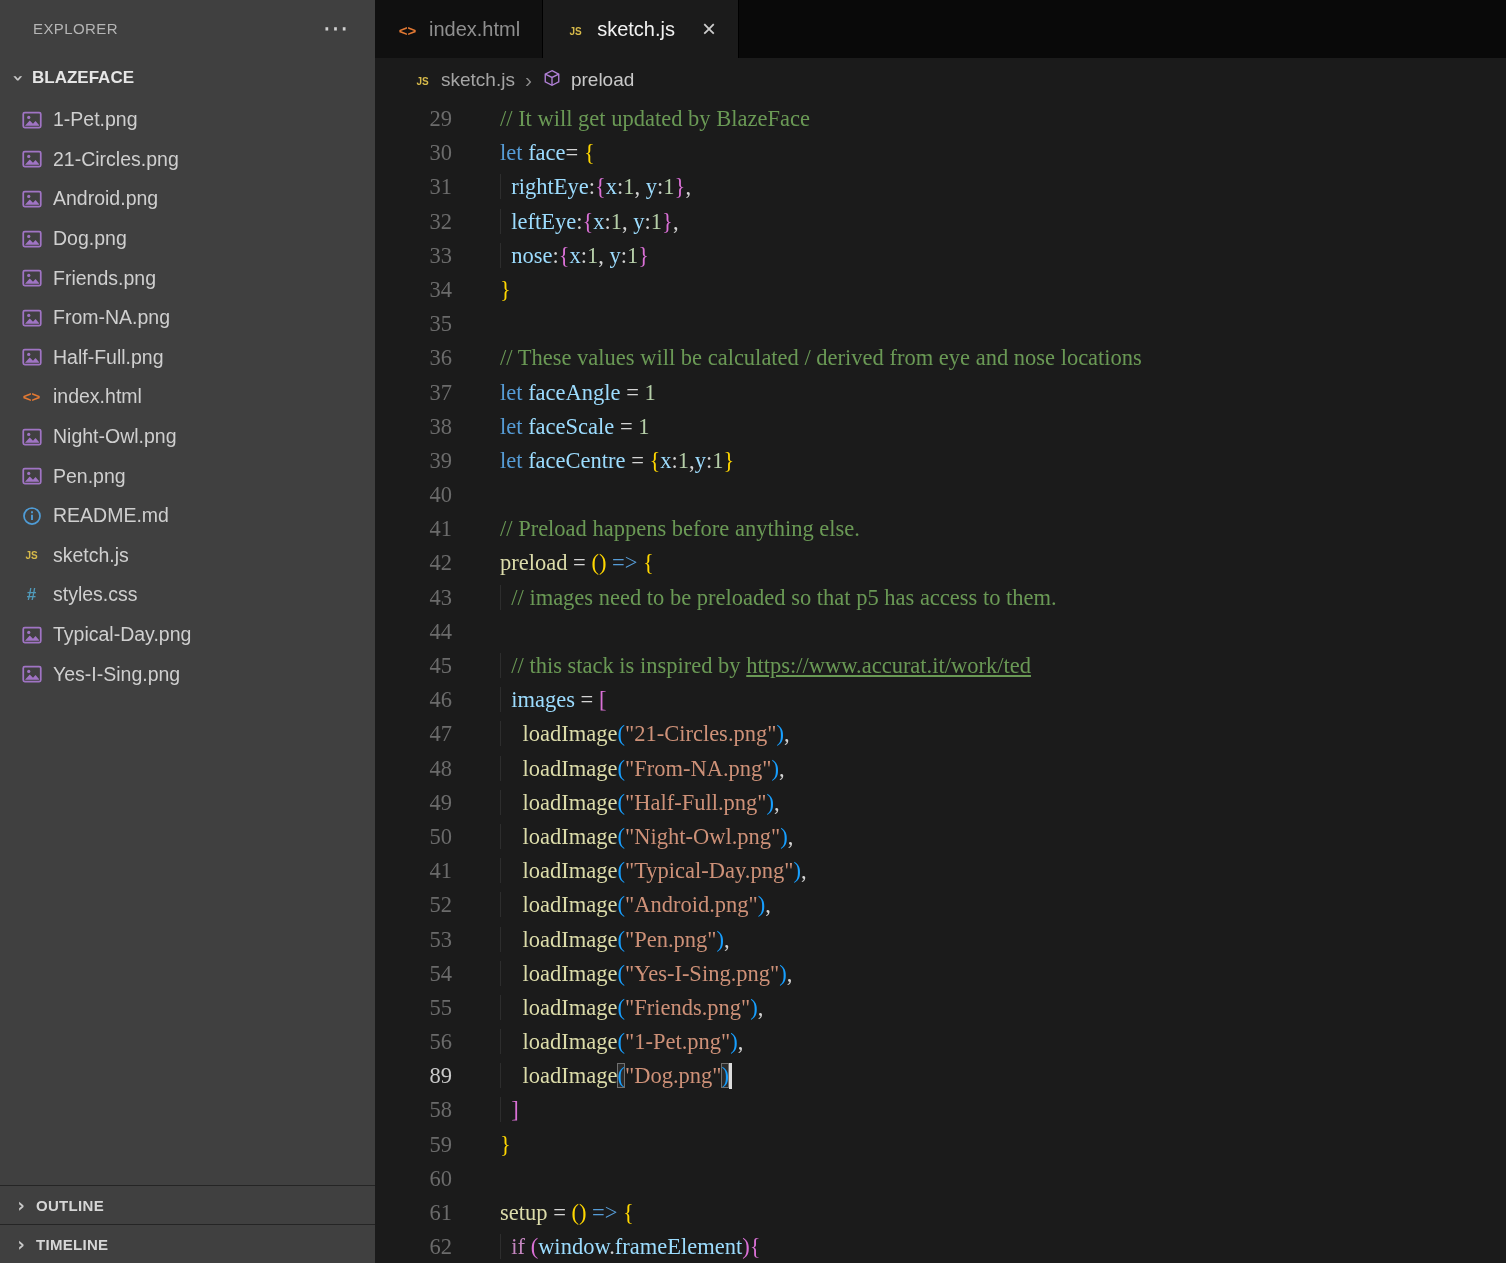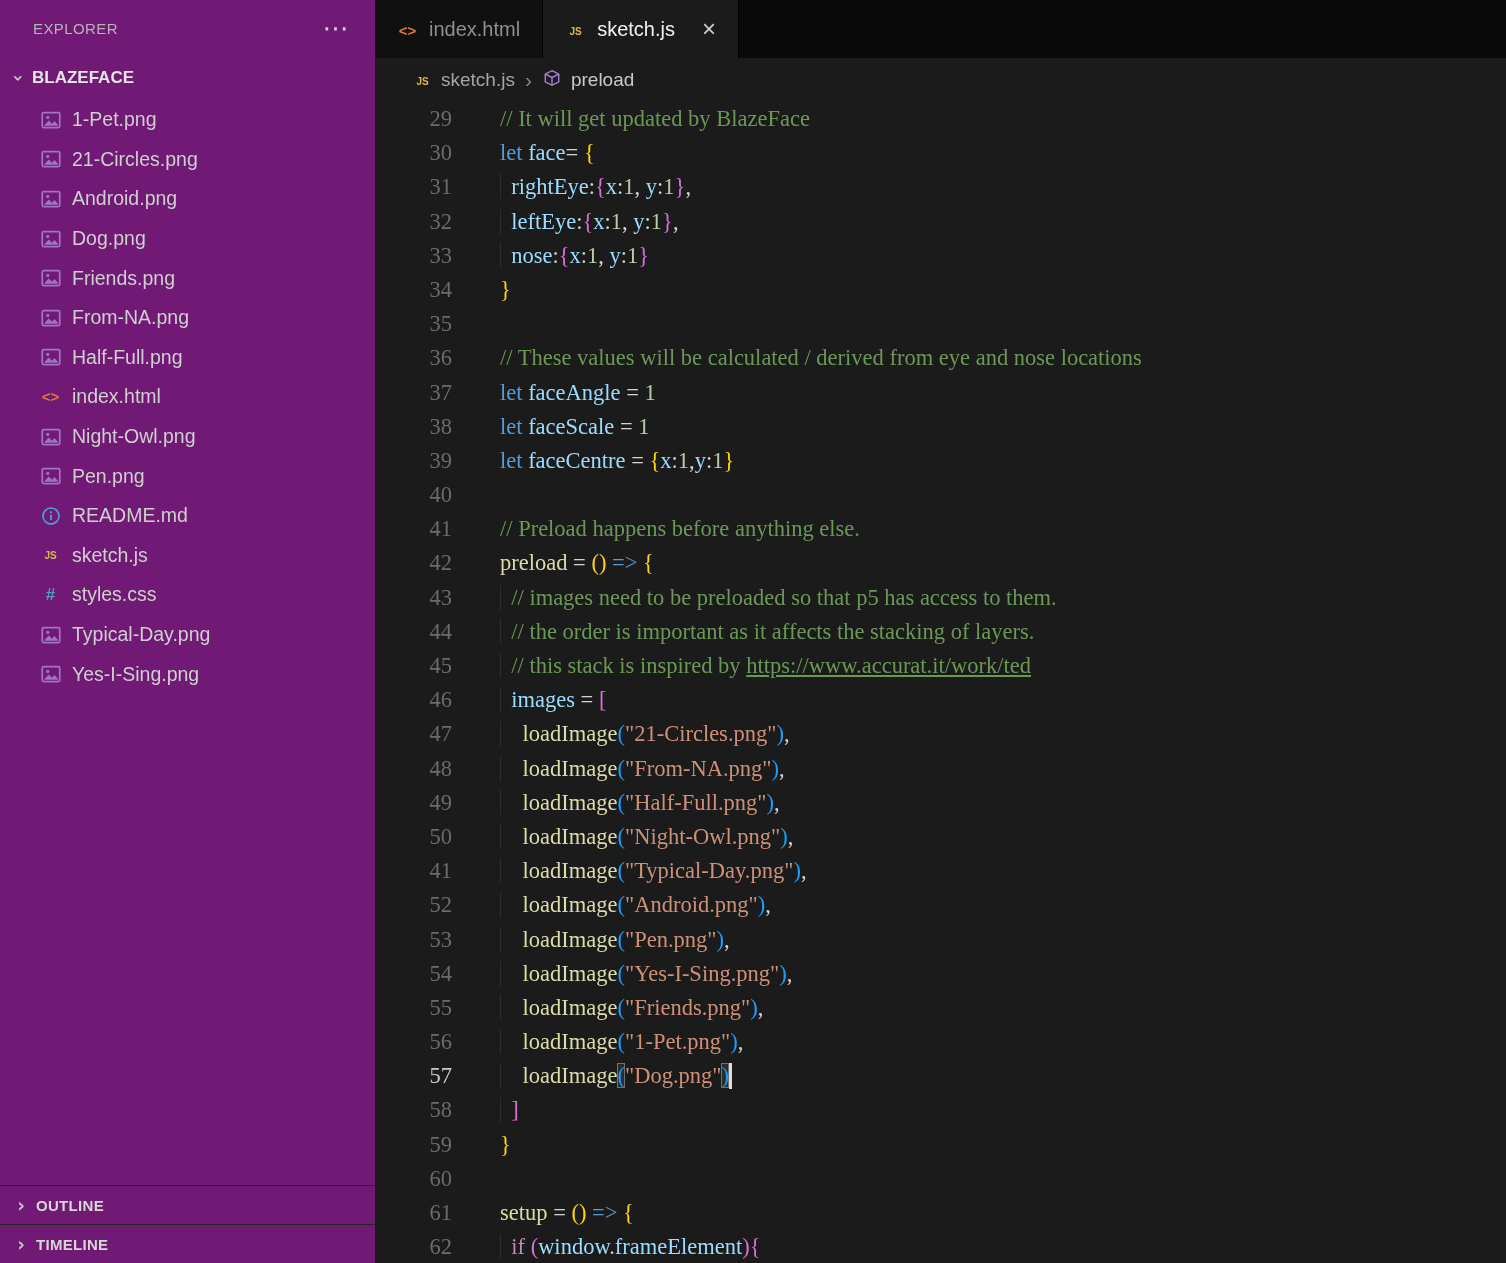--- a/index.html
+++ b/index.html
@@ -1,31 +1,31 @@
 <!DOCTYPE html>
 <html style="--tk-cm: #6A9955; --tk-url: #6A9955; --tk-kw: #569CD6; --tk-ctl: #C586C0; --tk-vr: #9CDCFE; --tk-num: #B5CEA8; --tk-str: #CE9178; --tk-fn: #DCDCAA; --tk-pl: #D4D4D4; --tk-b1: #FFD700; --tk-b2: #DA70D6; --tk-b3: #179FFF; --icon-image: #a074c4; --icon-html: #e37933; --icon-js: #d7ba4a; --icon-info: #4f9cd6; --icon-css: #519aba; --icon-symbol: #b180d7; --bg-editor: #1b1b1b;"><head>
 <meta charset="utf-8">
 <style>
   * { margin:0; padding:0; box-sizing:border-box; }
   html,body { width:1506px; height:1263px; overflow:hidden; background:#1b1b1b;
               font-family:"Liberation Sans", sans-serif; }
   .app { display:flex; width:100%; height:100%; }
 
   
-  .sidebar { width:375px; flex:none; background:#701a75; display:flex; flex-direction:column; }
+  .sidebar { width:375px; flex:none; background:#404040; display:flex; flex-direction:column; }
   .explorer-header { height:56px; flex:none; display:flex; align-items:center; justify-content:space-between;
                      padding:0 26px 0 33px; color:#b5b5b5; font-size:15px; letter-spacing:.4px; }
   .more-icon { font-size:26px; color:#d0d0d0; line-height:1; cursor:pointer; }
   .folder-header { height:44px; flex:none; display:flex; align-items:center; padding-left:10px;
                    font-weight:700; font-size:17px; color:#e6e6e6; cursor:pointer; }
   .chev { font-size:19px; color:#c8c8c8; display:inline-block; width:18px; text-align:center;
           font-family:"DejaVu Sans Mono", monospace; }
   .chev.down { transform:rotate(90deg); margin-right:4px; }
   .file-list { flex:1; overflow:hidden; }
-  .file-item { height:39.6px; display:flex; align-items:center; gap:11px; padding-left:40px;
+  .file-item { height:39.6px; display:flex; align-items:center; gap:11px; padding-left:21px;
                font-size:19.5px; color:#cfcfcf; cursor:pointer; white-space:nowrap; }
   .ficon { width:21px; height:21px; display:inline-flex; justify-content:center; align-items:center; flex:none; }
   .ficon-text { font-weight:700; font-size:10px; font-family:"Liberation Sans", sans-serif; }
   .fi-image { color:var(--icon-image,#a074c4); }
   .fi-html  { color:var(--icon-html,#e37933); font-size:15px; }
   .fi-js    { color:var(--icon-js,#d7ba4a); }
   .fi-info  { color:var(--icon-info,#4f9cd6); }
   .fi-css   { color:var(--icon-css,#519aba); font-size:17px; }
   .fi-symbol{ color:var(--icon-symbol,#b180d7); }
   .bottom-sections { flex:none; }
@@ -271,34 +271,34 @@
         <div class="code-line"><span class="ln">34</span><span class="code"><span class="tk-b1">}</span></span></div>
         <div class="code-line"><span class="ln">35</span><span class="code"></span></div>
         <div class="code-line"><span class="ln">36</span><span class="code"><span class="tk-cm">// These values will be calculated / derived from eye and nose locations</span></span></div>
         <div class="code-line"><span class="ln">37</span><span class="code"><span class="tk-kw">let</span><span class="tk-pl"> </span><span class="tk-vr">faceAngle</span><span class="tk-pl"> = </span><span class="tk-num">1</span></span></div>
         <div class="code-line"><span class="ln">38</span><span class="code"><span class="tk-kw">let</span><span class="tk-pl"> </span><span class="tk-vr">faceScale</span><span class="tk-pl"> = </span><span class="tk-num">1</span></span></div>
         <div class="code-line"><span class="ln">39</span><span class="code"><span class="tk-kw">let</span><span class="tk-pl"> </span><span class="tk-vr">faceCentre</span><span class="tk-pl"> = </span><span class="tk-b1">{</span><span class="tk-vr">x</span><span class="tk-pl">:</span><span class="tk-num">1</span><span class="tk-pl">,</span><span class="tk-vr">y</span><span class="tk-pl">:</span><span class="tk-num">1</span><span class="tk-b1">}</span></span></div>
         <div class="code-line"><span class="ln">40</span><span class="code"></span></div>
         <div class="code-line"><span class="ln">41</span><span class="code"><span class="tk-cm">// Preload happens before anything else.</span></span></div>
         <div class="code-line"><span class="ln">42</span><span class="code"><span class="tk-fn">preload</span><span class="tk-pl"> = </span><span class="tk-b1">(</span><span class="tk-b1">)</span><span class="tk-pl"> </span><span class="tk-kw">=&gt;</span><span class="tk-pl"> </span><span class="tk-b1">{</span></span></div>
         <div class="code-line"><span class="ln">43</span><span class="code"><span class="tk-ws">  </span><span class="tk-cm">// images need to be preloaded so that p5 has access to them.</span></span></div>
-        <div class="code-line"><span class="ln">44</span><span class="code"><span class="tk-ws">  </span><span class="tk-cm">// the order is important as it affects the stacking of layers.</span></span></div>
+        <div class="code-line"><span class="ln">44</span></div>
         <div class="code-line"><span class="ln">45</span><span class="code"><span class="tk-ws">  </span><span class="tk-cm">// this stack is inspired by </span><span class="tk-url">https://www.accurat.it/work/ted</span></span></div>
         <div class="code-line"><span class="ln">46</span><span class="code"><span class="tk-ws">  </span><span class="tk-vr">images</span><span class="tk-pl"> = </span><span class="tk-b2">[</span></span></div>
         <div class="code-line"><span class="ln">47</span><span class="code"><span class="tk-ws">    </span><span class="tk-fn">loadImage</span><span class="tk-b3">(</span><span class="tk-str">"21-Circles.png"</span><span class="tk-b3">)</span><span class="tk-pl">,</span></span></div>
         <div class="code-line"><span class="ln">48</span><span class="code"><span class="tk-ws">    </span><span class="tk-fn">loadImage</span><span class="tk-b3">(</span><span class="tk-str">"From-NA.png"</span><span class="tk-b3">)</span><span class="tk-pl">,</span></span></div>
         <div class="code-line"><span class="ln">49</span><span class="code"><span class="tk-ws">    </span><span class="tk-fn">loadImage</span><span class="tk-b3">(</span><span class="tk-str">"Half-Full.png"</span><span class="tk-b3">)</span><span class="tk-pl">,</span></span></div>
         <div class="code-line"><span class="ln">50</span><span class="code"><span class="tk-ws">    </span><span class="tk-fn">loadImage</span><span class="tk-b3">(</span><span class="tk-str">"Night-Owl.png"</span><span class="tk-b3">)</span><span class="tk-pl">,</span></span></div>
         <div class="code-line"><span class="ln">41</span><span class="code"><span class="tk-ws">    </span><span class="tk-fn">loadImage</span><span class="tk-b3">(</span><span class="tk-str">"Typical-Day.png"</span><span class="tk-b3">)</span><span class="tk-pl">,</span></span></div>
         <div class="code-line"><span class="ln">52</span><span class="code"><span class="tk-ws">    </span><span class="tk-fn">loadImage</span><span class="tk-b3">(</span><span class="tk-str">"Android.png"</span><span class="tk-b3">)</span><span class="tk-pl">,</span></span></div>
         <div class="code-line"><span class="ln">53</span><span class="code"><span class="tk-ws">    </span><span class="tk-fn">loadImage</span><span class="tk-b3">(</span><span class="tk-str">"Pen.png"</span><span class="tk-b3">)</span><span class="tk-pl">,</span></span></div>
         <div class="code-line"><span class="ln">54</span><span class="code"><span class="tk-ws">    </span><span class="tk-fn">loadImage</span><span class="tk-b3">(</span><span class="tk-str">"Yes-I-Sing.png"</span><span class="tk-b3">)</span><span class="tk-pl">,</span></span></div>
         <div class="code-line"><span class="ln">55</span><span class="code"><span class="tk-ws">    </span><span class="tk-fn">loadImage</span><span class="tk-b3">(</span><span class="tk-str">"Friends.png"</span><span class="tk-b3">)</span><span class="tk-pl">,</span></span></div>
         <div class="code-line"><span class="ln">56</span><span class="code"><span class="tk-ws">    </span><span class="tk-fn">loadImage</span><span class="tk-b3">(</span><span class="tk-str">"1-Pet.png"</span><span class="tk-b3">)</span><span class="tk-pl">,</span></span></div>
-        <div class="code-line active"><span class="ln">57</span><span class="code"><span class="tk-ws">    </span><span class="tk-fn">loadImage</span><span class="tk-b3 tk-match">(</span><span class="tk-str">"Dog.png"</span><span class="tk-b3 tk-match">)</span><span class="tk-caret"></span></span></div>
+        <div class="code-line active"><span class="ln">89</span><span class="code"><span class="tk-ws">    </span><span class="tk-fn">loadImage</span><span class="tk-b3 tk-match">(</span><span class="tk-str">"Dog.png"</span><span class="tk-b3 tk-match">)</span><span class="tk-caret"></span></span></div>
         <div class="code-line"><span class="ln">58</span><span class="code"><span class="tk-ws">  </span><span class="tk-b2">]</span></span></div>
         <div class="code-line"><span class="ln">59</span><span class="code"><span class="tk-b1">}</span></span></div>
         <div class="code-line"><span class="ln">60</span><span class="code"></span></div>
         <div class="code-line"><span class="ln">61</span><span class="code"><span class="tk-fn">setup</span><span class="tk-pl"> = </span><span class="tk-b1">(</span><span class="tk-b1">)</span><span class="tk-pl"> </span><span class="tk-kw">=&gt;</span><span class="tk-pl"> </span><span class="tk-b1">{</span></span></div>
         <div class="code-line"><span class="ln">62</span><span class="code"><span class="tk-ws">  </span><span class="tk-ctl">if</span><span class="tk-pl"> </span><span class="tk-b2">(</span><span class="tk-vr">window</span><span class="tk-pl">.</span><span class="tk-vr">frameElement</span><span class="tk-b2">)</span><span class="tk-b2">{</span></span></div>
       </div>
   </main>
 
 </div>
 

